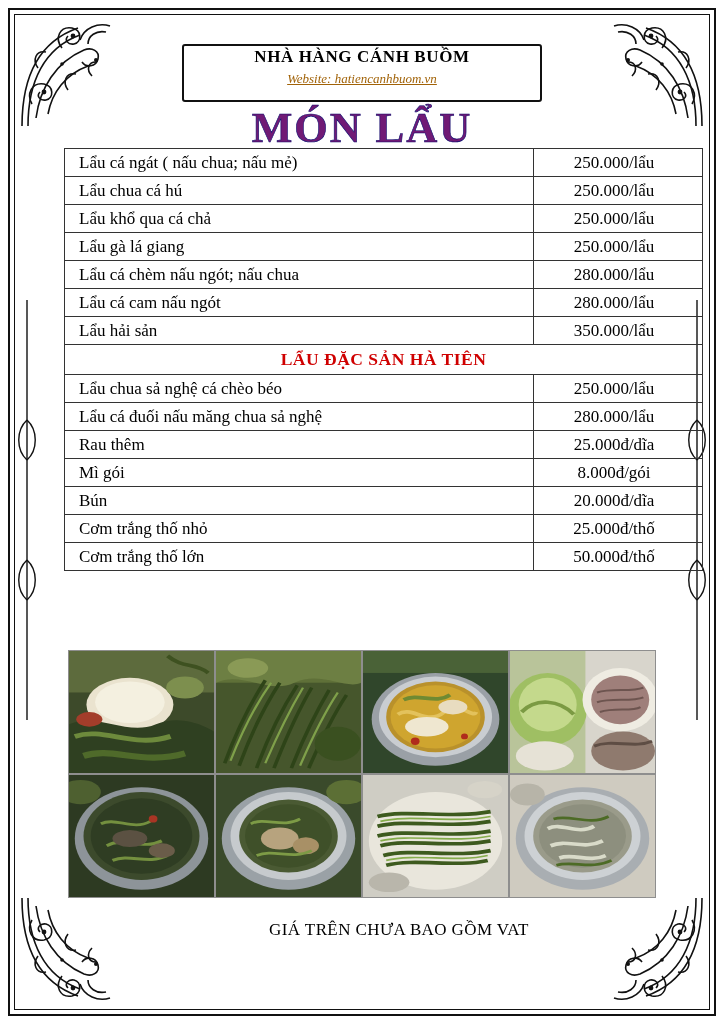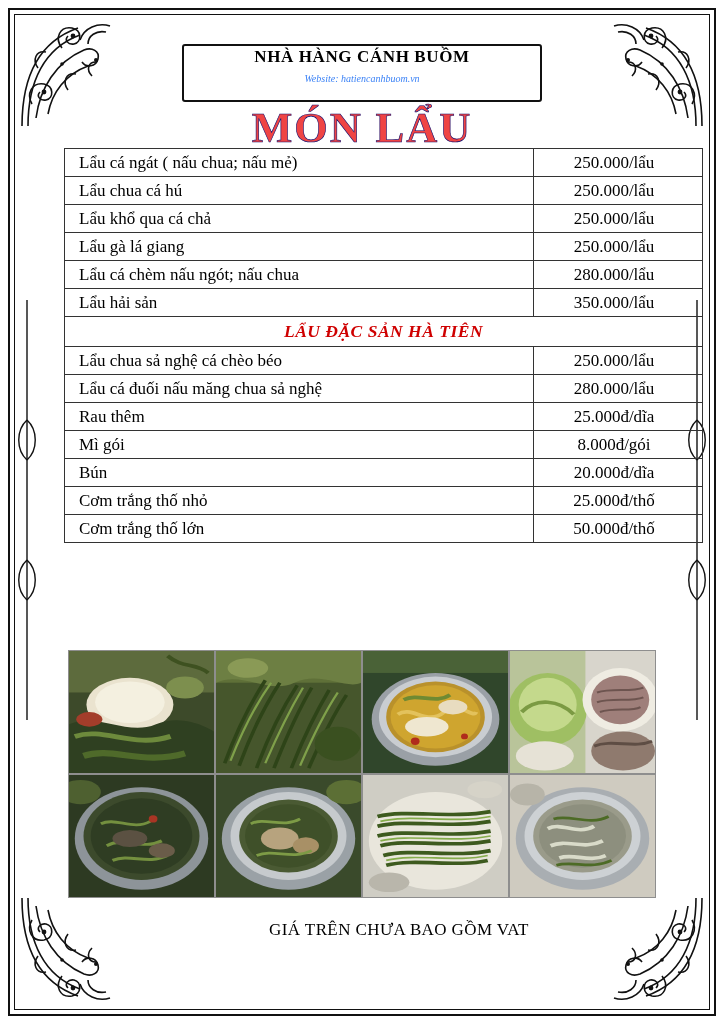--- a/index.html
+++ b/index.html
@@ -85,37 +85,38 @@
     font-weight: bold;
     font-size: 17px;
     letter-spacing: 0.6px;
     color: #000;
     margin: 0;
     line-height: 22px;
   }
   .website {
     font-family: "Liberation Serif", serif;
     font-style: italic;
-    font-size: 10px;
-    color: #3b82f6;
+    font-size: 13px;
+    color: #a16207;
     margin: 2px 0 0 0;
     line-height: 18px;
+    text-decoration: underline;
   }
 
   .main-title {
     position: absolute;
     left: 0;
     top: 104px;
     width: 724px;
     text-align: center;
     font-family: "Liberation Serif", serif;
     font-weight: bold;
     font-size: 43px;
     letter-spacing: 2px;
-    color: #ef4444;
+    color: #701a75;
     -webkit-text-stroke: 0.6px #0b0b6e;
     line-height: 48px;
   }
 
   
   .menu-table {
     position: absolute;
     left: 64px;
     top: 148px;
     width: 596px;
@@ -136,21 +137,20 @@
     width: 448px;
   }
   .menu-table td.price {
     text-align: center;
     padding-right: 14px;
     width: 148px;
   }
   .section-row td {
     text-align: center;
     font-weight: bold;
-    font-style: italic;
     color: #cf0000;
     font-size: 17.5px;
     letter-spacing: 0.5px;
     height: 26px;
   }
 
   
   .collage {
     position: absolute;
     left: 68px;
@@ -332,20 +332,24 @@
       </tr>
       <tr>
         <td class="name">Lẩu gà lá giang</td>
         <td class="price">250.000/lẩu</td>
       </tr>
       <tr>
         <td class="name">Lẩu cá chèm nấu ngót; nấu chua</td>
         <td class="price">280.000/lẩu</td>
       </tr>
       <tr>
+        <td class="name">Lẩu cá cam nấu ngót</td>
+        <td class="price">280.000/lẩu</td>
+      </tr>
+      <tr>
         <td class="name">Lẩu hải sản</td>
         <td class="price">350.000/lẩu</td>
       </tr>
       <tr class="section-row">
         <td colspan="2">LẨU ĐẶC SẢN HÀ TIÊN</td>
       </tr>
       <tr>
         <td class="name">Lẩu chua sả nghệ cá chèo béo</td>
         <td class="price">250.000/lẩu</td>
       </tr>

